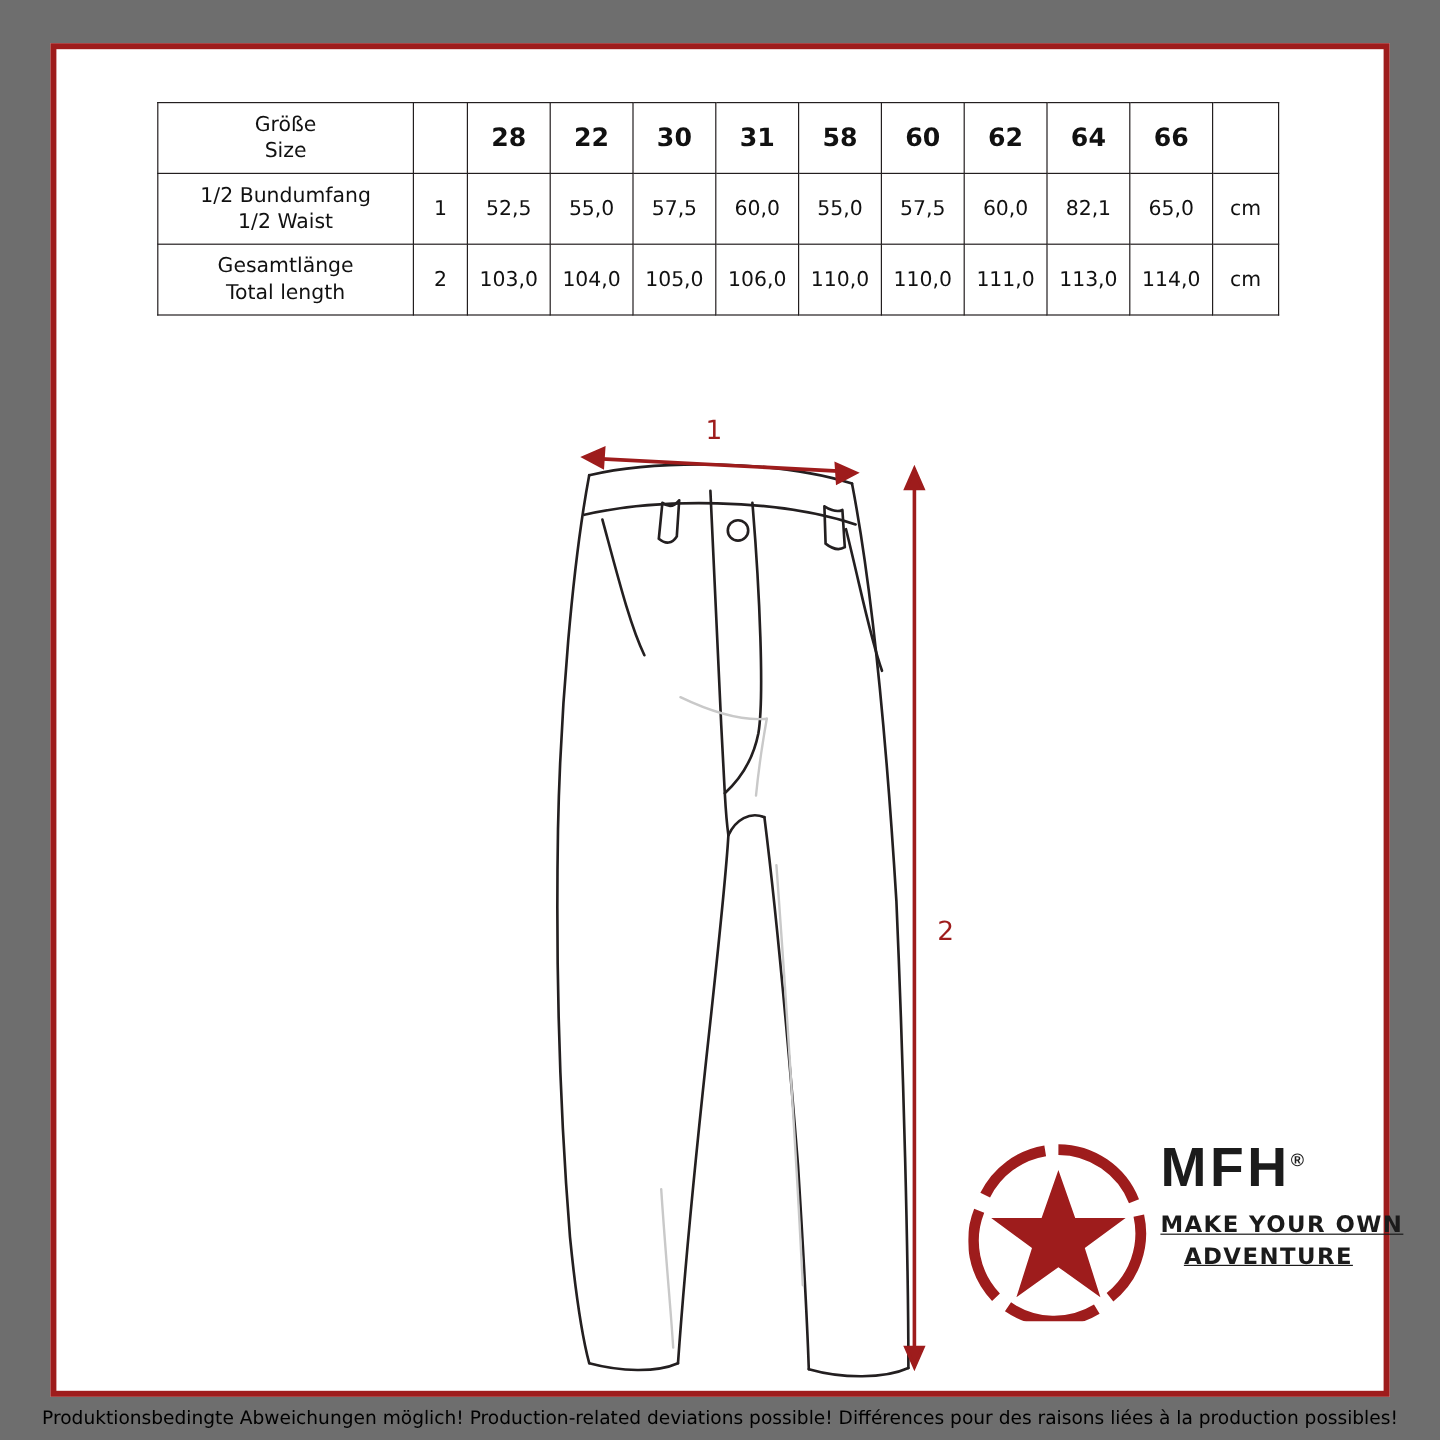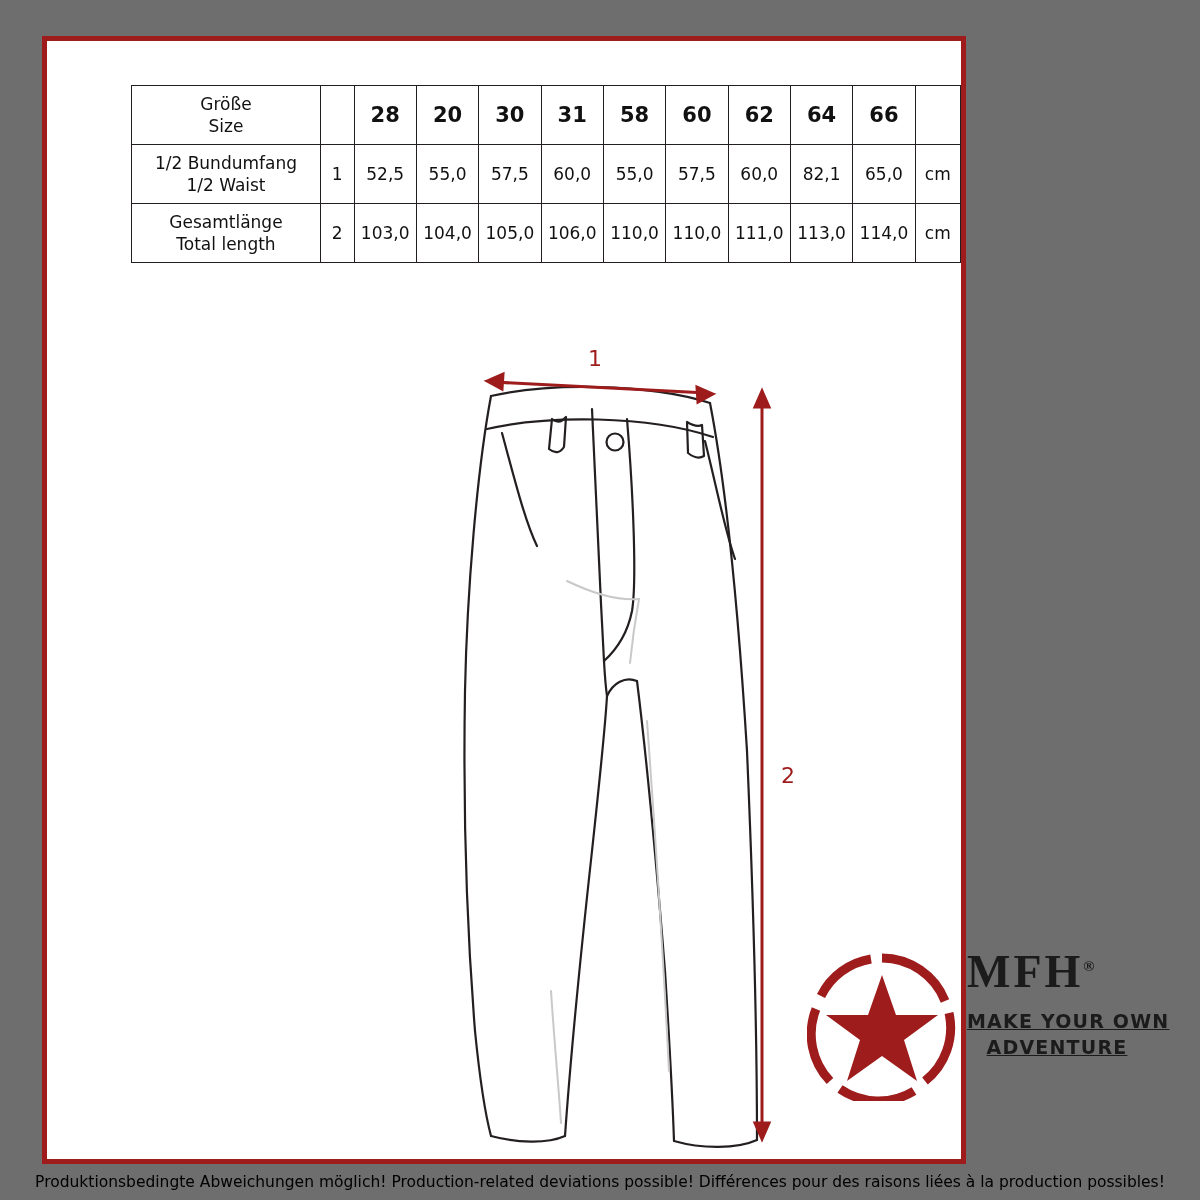--- a/index.html
+++ b/index.html
@@ -17,21 +17,21 @@
     position: relative;
     width: 1200px;
     height: 1200px;
     background: #6e6e6e;
     box-sizing: border-box;
   }
   .card {
     position: absolute;
     left: 42px;
     top: 36px;
-    width: 924px;
+    width: 1116px;
     height: 1128px;
     background: #ffffff;
     border: 5px solid #9e1c1c;
     box-sizing: border-box;
   }
   
   .table-wrap {
     position: absolute;
     left: 84px;
     top: 44px;
@@ -100,21 +100,21 @@
     height: 150px;
   }
   .logo-text {
     position: absolute;
     left: 160px;
     top: 8px;
     width: 180px;
     color: #1b1b1b;
   }
   .mfh {
-    font-family: Liberation Serif, serif;
+    font-family: Liberation Sans, sans-serif;
     font-weight: bold;
     font-size: 46px;
     letter-spacing: 3px;
     line-height: 1;
     white-space: nowrap;
   }
   .mfh sup {
     font-size: 15px;
     vertical-align: super;
     letter-spacing: 0;
@@ -156,21 +156,21 @@
     <div class="table-wrap">
       <table class="size-table">
         <tbody>
           <tr>
             <td class="label-cell">
               <span class="lbl-line">Größe</span>
               <span class="lbl-line">Size</span>
             </td>
             <td class="num-col"></td>
             <td class="val-cell head-cell">28</td>
-            <td class="val-cell head-cell">20</td>
+            <td class="val-cell head-cell">22</td>
             <td class="val-cell head-cell">30</td>
             <td class="val-cell head-cell">31</td>
             <td class="val-cell head-cell">58</td>
             <td class="val-cell head-cell">60</td>
             <td class="val-cell head-cell">62</td>
             <td class="val-cell head-cell">64</td>
             <td class="val-cell head-cell">66</td>
             <td class="unit-cell"></td>
           </tr>
           <tr>

